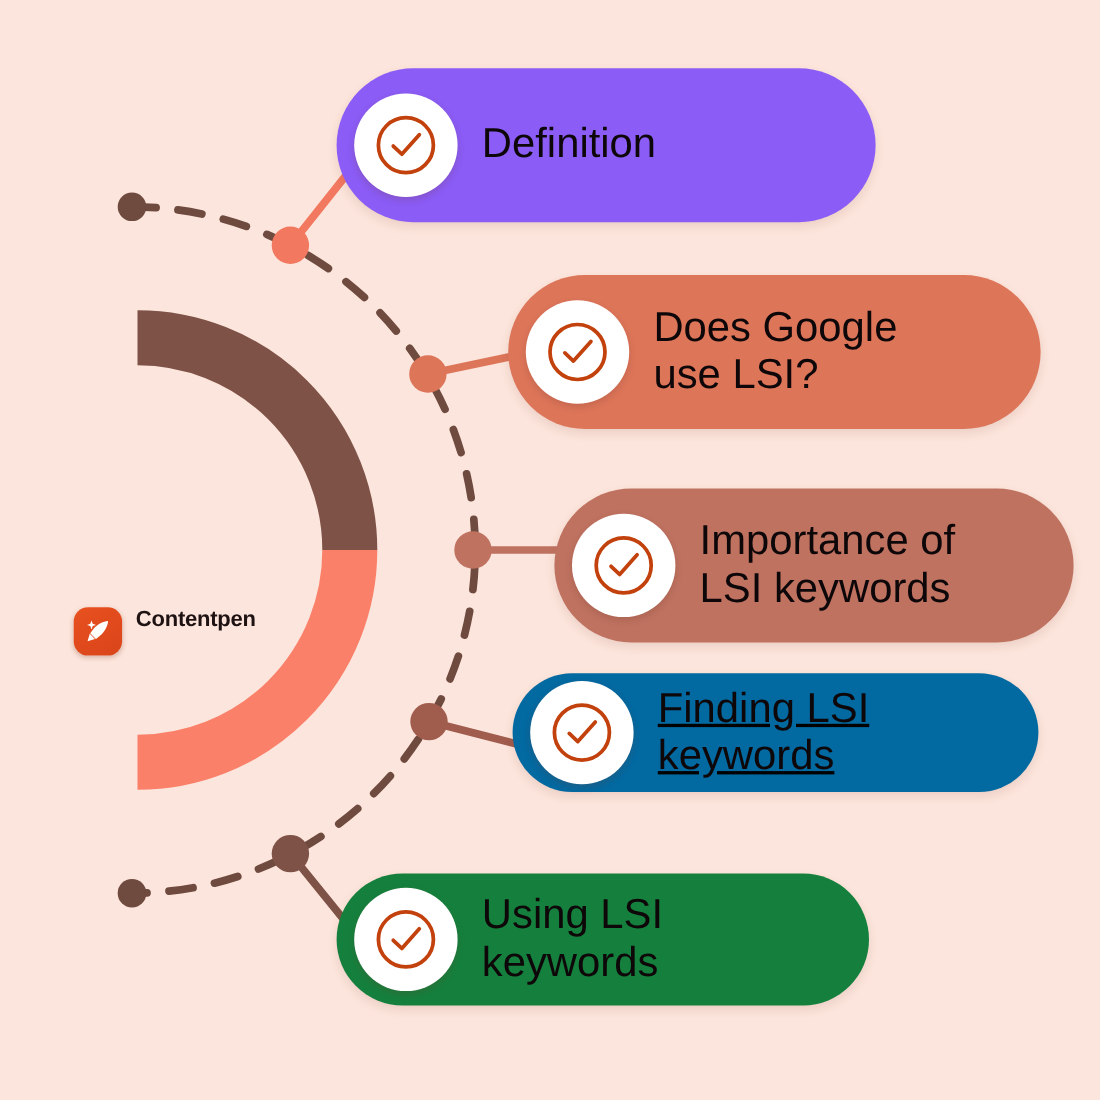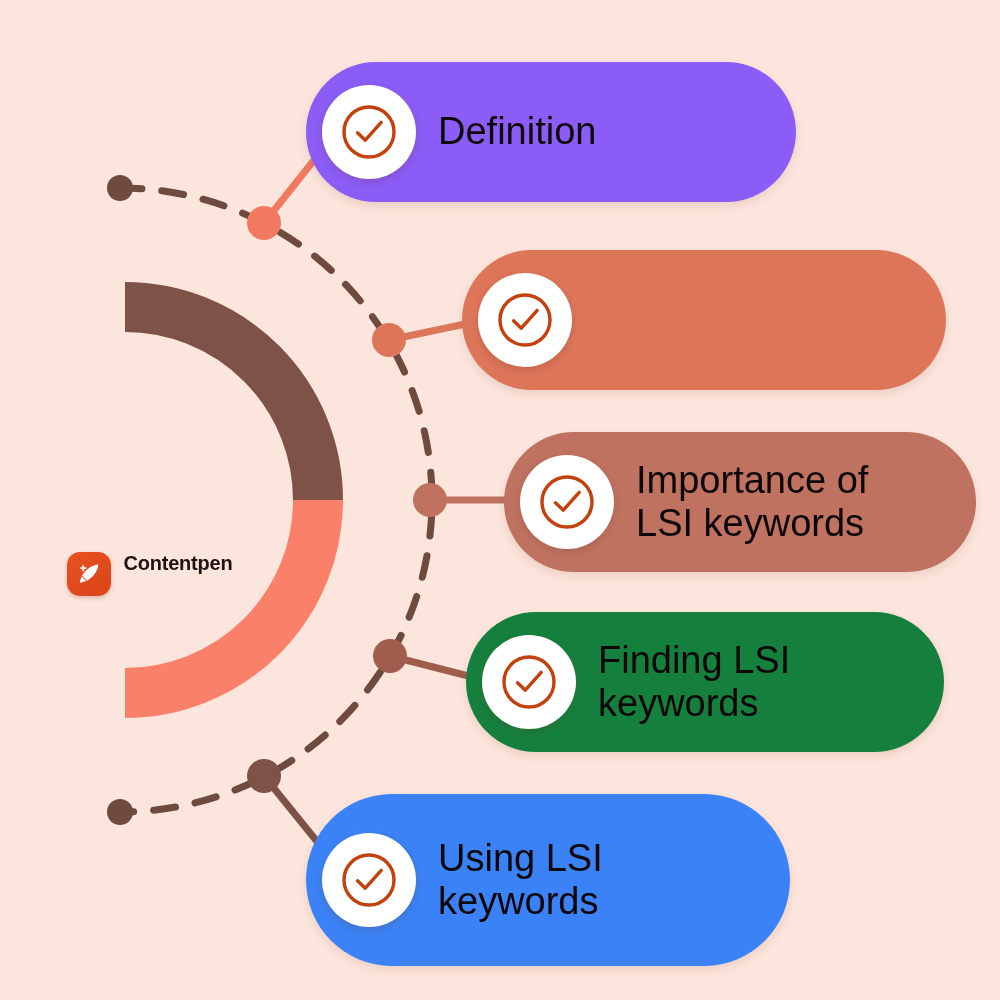--- a/index.html
+++ b/index.html
@@ -177,45 +177,47 @@
     <div class="pill-text">Definition</div>
   </div>
 
   <div class="pill" id="pill-2" style="left:462px; top:250px; width:484px; height:140px; background:#DD7559;">
     <div class="pill-badge">
       <svg width="62" height="62" viewBox="0 0 62 62" aria-hidden="true">
         <circle cx="31" cy="31" r="25" fill="none" stroke="#C2410C" stroke-width="3.4"></circle>
         <path d="M19.5 31.8 L27.3 39.2 L43.2 21.4" fill="none" stroke="#C2410C" stroke-width="3.4" stroke-linecap="round" stroke-linejoin="round"></path>
       </svg>
     </div>
-  </div>
-
-  <div class="pill" id="pill-3" style="left:504px; top:432px; width:472px; height:140px; background:#BF7260;">
+    <div class="pill-text">Does Google
+use LSI?</div>
+  </div>
+
+  <div class="pill" id="pill-3" style="left:504px; top:444px; width:472px; height:140px; background:#BF7260;">
     <div class="pill-badge">
       <svg width="62" height="62" viewBox="0 0 62 62" aria-hidden="true">
         <circle cx="31" cy="31" r="25" fill="none" stroke="#C2410C" stroke-width="3.4"></circle>
         <path d="M19.5 31.8 L27.3 39.2 L43.2 21.4" fill="none" stroke="#C2410C" stroke-width="3.4" stroke-linecap="round" stroke-linejoin="round"></path>
       </svg>
     </div>
     <div class="pill-text">Importance of
 LSI keywords</div>
   </div>
 
-  <div class="pill" id="pill-4" style="left:466px; top:612px; width:478px; height:140px; background:#15803d;">
+  <div class="pill" id="pill-4" style="left:466px; top:612px; width:478px; height:108px; background:#0369a1;text-decoration:underline;">
     <div class="pill-badge">
       <svg width="62" height="62" viewBox="0 0 62 62" aria-hidden="true">
         <circle cx="31" cy="31" r="25" fill="none" stroke="#C2410C" stroke-width="3.4"></circle>
         <path d="M19.5 31.8 L27.3 39.2 L43.2 21.4" fill="none" stroke="#C2410C" stroke-width="3.4" stroke-linecap="round" stroke-linejoin="round"></path>
       </svg>
     </div>
     <div class="pill-text">Finding LSI
 keywords</div>
   </div>
 
-  <div class="pill" id="pill-5" style="left:306px; top:794px; width:484px; height:172px; background:#3b82f6;">
+  <div class="pill" id="pill-5" style="left:306px; top:794px; width:484px; height:120px; background:#15803d;">
     <div class="pill-badge">
       <svg width="62" height="62" viewBox="0 0 62 62" aria-hidden="true">
         <circle cx="31" cy="31" r="25" fill="none" stroke="#C2410C" stroke-width="3.4"></circle>
         <path d="M19.5 31.8 L27.3 39.2 L43.2 21.4" fill="none" stroke="#C2410C" stroke-width="3.4" stroke-linecap="round" stroke-linejoin="round"></path>
       </svg>
     </div>
     <div class="pill-text">Using LSI
 keywords</div>
   </div>
 

